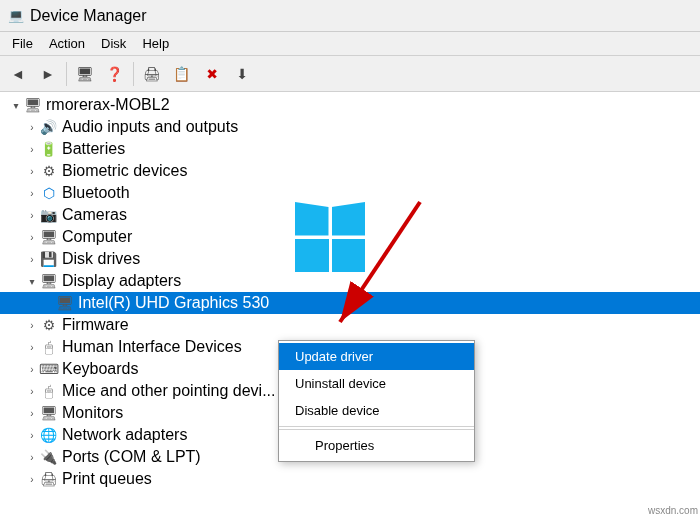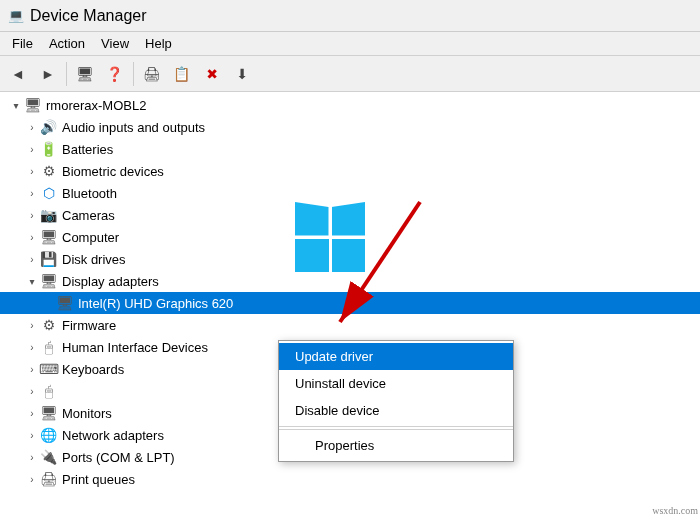--- a/index.html
+++ b/index.html
@@ -121,37 +121,37 @@
       width: 18px;
       height: 18px;
       display: flex;
       align-items: center;
       justify-content: center;
       margin-right: 4px;
       flex-shrink: 0;
       font-size: 14px;
     }
     .item-label {
-      font-size: 13px;
+      font-size: 16px;
     }
 
     
     .indent-1 { padding-left: 8px; }
     .indent-2 { padding-left: 24px; }
     .indent-3 { padding-left: 40px; }
 
     
     .context-menu {
       position: absolute;
       top: 248px;
       left: 278px;
       background: #fff;
       border: 1px solid #999;
       box-shadow: 2px 2px 8px rgba(0,0,0,0.25);
-      width: 236px;
+      width: 197px;
       z-index: 100;
       padding: 2px 0;
     }
     .context-menu-item {
       padding: 6px 16px;
       cursor: pointer;
       font-size: 13px;
       color: #000;
     }
     .context-menu-item.highlighted-item {
@@ -201,35 +201,34 @@
     .icon-network { color: #555; }
     .icon-ports { color: #555; }
     .icon-print { color: #555; }
 
     .wsxdn {
       position: absolute;
       bottom: 2px;
       right: 2px;
       font-size: 10px;
       color: #888;
-      font-family: Liberation Serif, serif;
     }
   </style>
 </head>
 <body>
 
 <div class="title-bar">
   <span class="title-bar-icon">💻</span>
   <span class="title-bar-text">Device Manager</span>
 </div>
 
 <div class="menu-bar">
   <span class="menu-item">File</span>
   <span class="menu-item">Action</span>
-  <span class="menu-item">View</span>
+  <span class="menu-item">Disk</span>
   <span class="menu-item">Help</span>
 </div>
 
 <div class="toolbar">
   <div class="toolbar-btn">◄</div>
   <div class="toolbar-btn">►</div>
   <div class="toolbar-sep"></div>
   <div class="toolbar-btn">🖥</div>
   <div class="toolbar-btn">❓</div>
   <div class="toolbar-sep"></div>
@@ -292,21 +291,21 @@
 
     <div class="tree-item indent-2">
       <span class="expand-icon">▾</span>
       <span class="item-icon icon-display">🖥</span>
       <span class="item-label">Display adapters</span>
     </div>
 
     <div class="tree-item indent-3 highlighted">
       <span class="expand-icon"> </span>
       <span class="item-icon icon-gpu">🖥</span>
-      <span class="item-label">Intel(R) UHD Graphics 620</span>
+      <span class="item-label">Intel(R) UHD Graphics 530</span>
     </div>
 
     <div class="tree-item indent-2">
       <span class="expand-icon">›</span>
       <span class="item-icon icon-firmware">⚙</span>
       <span class="item-label">Firmware</span>
     </div>
 
     <div class="tree-item indent-2">
       <span class="expand-icon">›</span>
@@ -316,20 +315,21 @@
 
     <div class="tree-item indent-2">
       <span class="expand-icon">›</span>
       <span class="item-icon icon-keyboard">⌨</span>
       <span class="item-label">Keyboards</span>
     </div>
 
     <div class="tree-item indent-2">
       <span class="expand-icon">›</span>
       <span class="item-icon icon-mice">🖱</span>
+      <span class="item-label">Mice and other pointing devi...</span>
     </div>
 
     <div class="tree-item indent-2">
       <span class="expand-icon">›</span>
       <span class="item-icon icon-monitor">🖥</span>
       <span class="item-label">Monitors</span>
     </div>
 
     <div class="tree-item indent-2">
       <span class="expand-icon">›</span>

